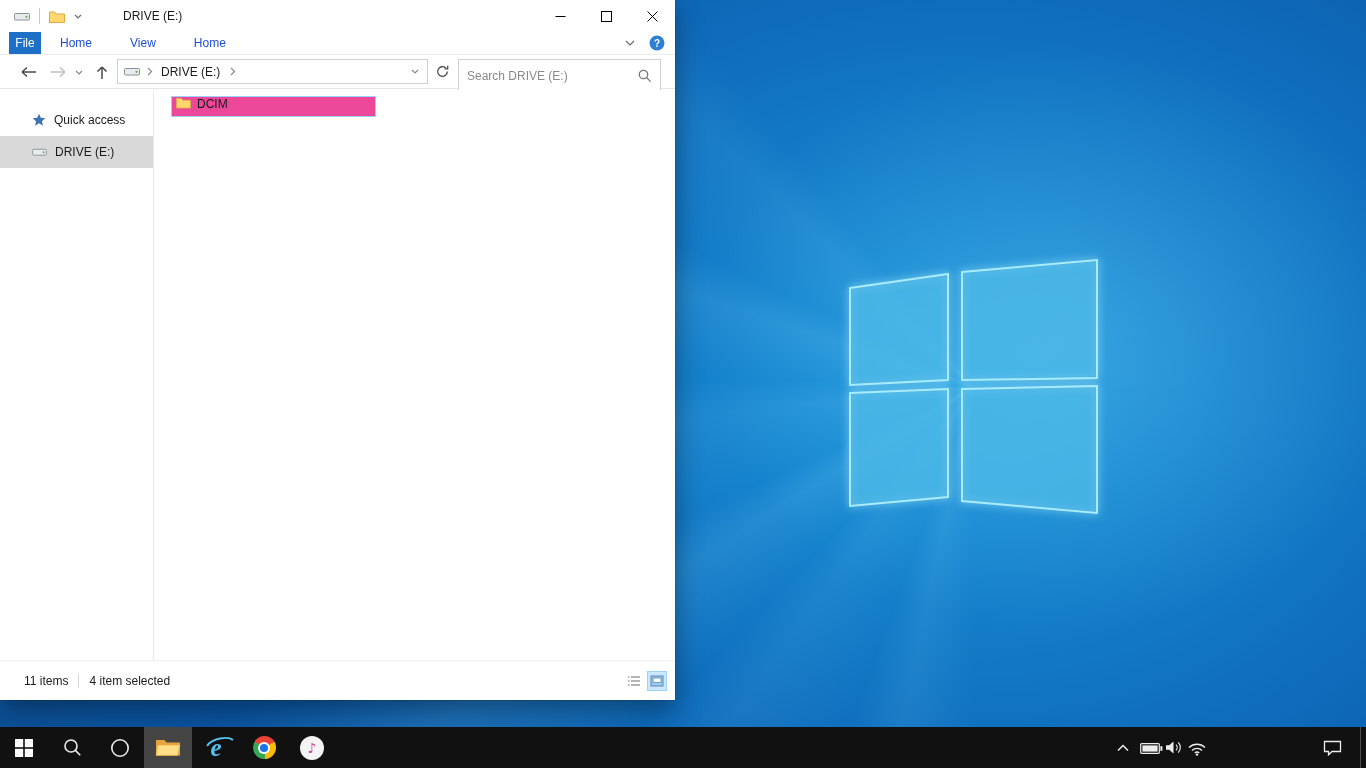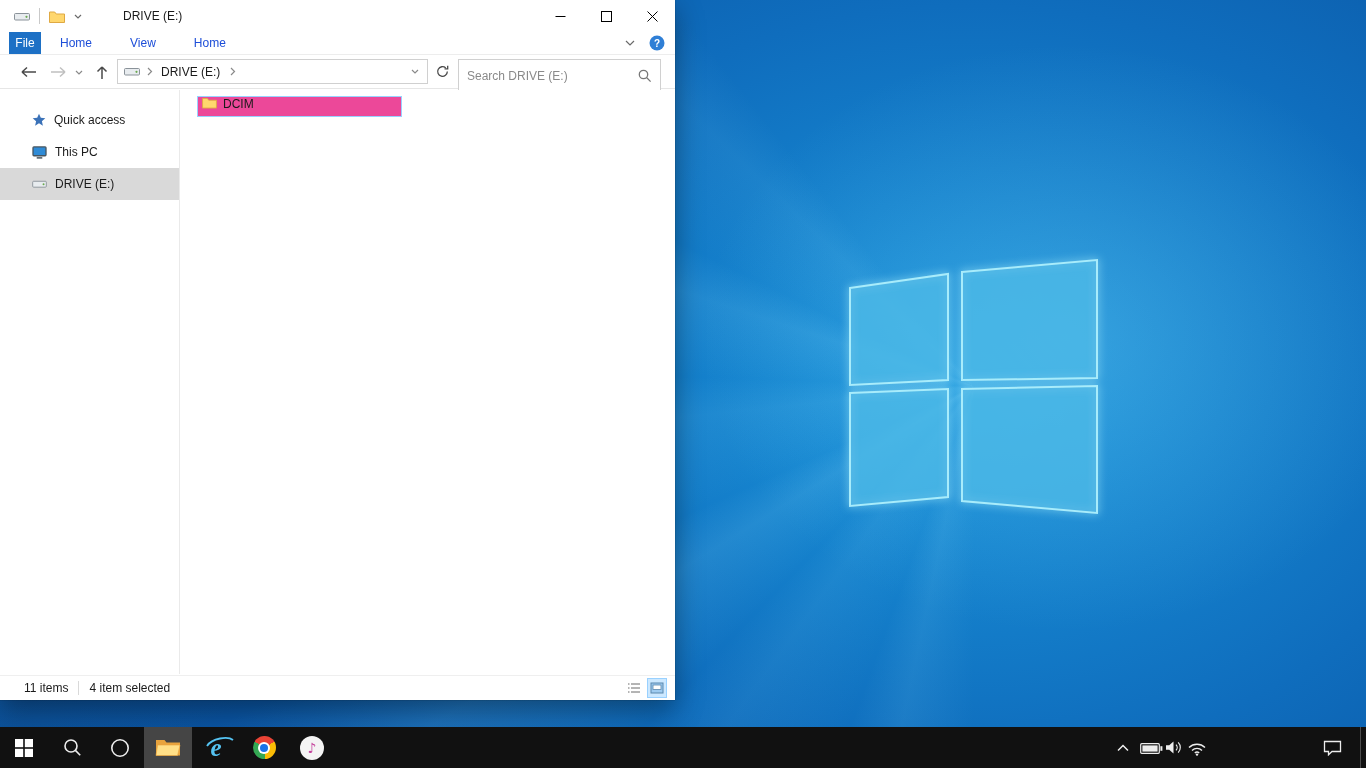--- a/index.html
+++ b/index.html
@@ -41,28 +41,28 @@
   .nav-btn { position:absolute; top:0; height:34px; display:flex; align-items:center; justify-content:center; }
   .address { position:absolute; left:117px; top:4px; width:311px; height:25px; border:1px solid #d0d0d0;
              background:#fff; display:flex; align-items:center; }
   .refresh-btn { position:absolute; left:431px; top:4px; width:22px; height:25px; display:flex; align-items:center; justify-content:center; }
   .searchbox { position:absolute; left:458px; top:4px; width:203px; height:33px; border:1px solid #d0d0d0;
                background:#fff; display:flex; align-items:center; }
   .searchbox input { border:none; outline:none; flex:1; font:inherit; padding:0 8px; color:#1a1a1a; min-width:0; }
   .searchbox input::placeholder { color:#8a8a8a; opacity:1; }
 
   .main { position:absolute; left:0; top:90px; right:0; bottom:26px; display:flex; background:#fff; }
-  .sidebar { width:180px; border-right:1px solid #eaeaea; padding-top:14px; }
+  .sidebar { width:154px; border-right:1px solid #eaeaea; padding-top:14px; }
   .side-item { height:32px; display:flex; align-items:center; padding-left:32px; gap:8px; }
   .side-item.selected { background:#d9d9d9; }
   .content { flex:1; position:relative; }
   .file-item { position:absolute; left:17px; top:6px; width:205px; height:21px; background:#ec4899;
                border:1px solid #99d1ff; display:flex; align-items:flex-start; gap:6px; padding-left:4px; }
 
-  .statusbar { position:absolute; left:0; right:0; bottom:0; height:25px; background:#fff; border-top:1px solid #efefef;
+  .statusbar { position:absolute; left:0; right:0; bottom:0; height:40px; background:#fff; border-top:1px solid #efefef;
                display:flex; align-items:center; }
   .status-sep { width:1px; height:14px; background:#d9d9d9; margin:0 10px; }
   .view-buttons { margin-left:auto; margin-right:8px; display:flex; gap:3px; }
   .view-btn { width:20px; height:20px; display:flex; align-items:center; justify-content:center; border:1px solid transparent; }
   .view-btn.active { background:#cce8ff; border-color:#99d1ff; }
 
   
   .taskbar { position:absolute; left:0; bottom:0; width:1366px; height:41px; background:#111111; z-index:10; }
   .tb-left { position:absolute; left:0; top:0; height:41px; display:flex; }
   .tb-btn { width:48px; height:41px; display:flex; align-items:center; justify-content:center; }
@@ -216,27 +216,20 @@
     <div class="sidebar">
 
       <div class="side-item">
         <svg width="14" height="14" viewBox="0 0 14 14">
           <polygon points="7,0.8 8.8,4.8 13.3,5.2 9.9,8.2 10.9,12.7 7,10.3 3.1,12.7 4.1,8.2 0.7,5.2 5.2,4.8" fill="#3b72b8"></polygon>
         </svg>
         <span>Quick access</span>
       </div>
 
 
-      <div class="side-item">
-        <svg width="15" height="13" viewBox="0 0 16 14">
-          <rect x="1" y="1" width="14" height="9.5" rx="1" fill="#2f8bd6" stroke="#47555f" stroke-width="1.4"></rect>
-          <rect x="5" y="12" width="6" height="1.6" fill="#47555f"></rect>
-        </svg>
-        <span>This PC</span>
-      </div>
 
       <div class="side-item selected">
         <svg width="15" height="10" viewBox="0 0 16 11">
           <rect x="0.5" y="2.5" width="15" height="6.5" rx="1" fill="#e8ecef" stroke="#8a9299"></rect>
           <circle cx="12.5" cy="5.8" r="1.1" fill="#6aa84f"></circle>
         </svg>
         <span>DRIVE (E:)</span>
       </div>
 
 

